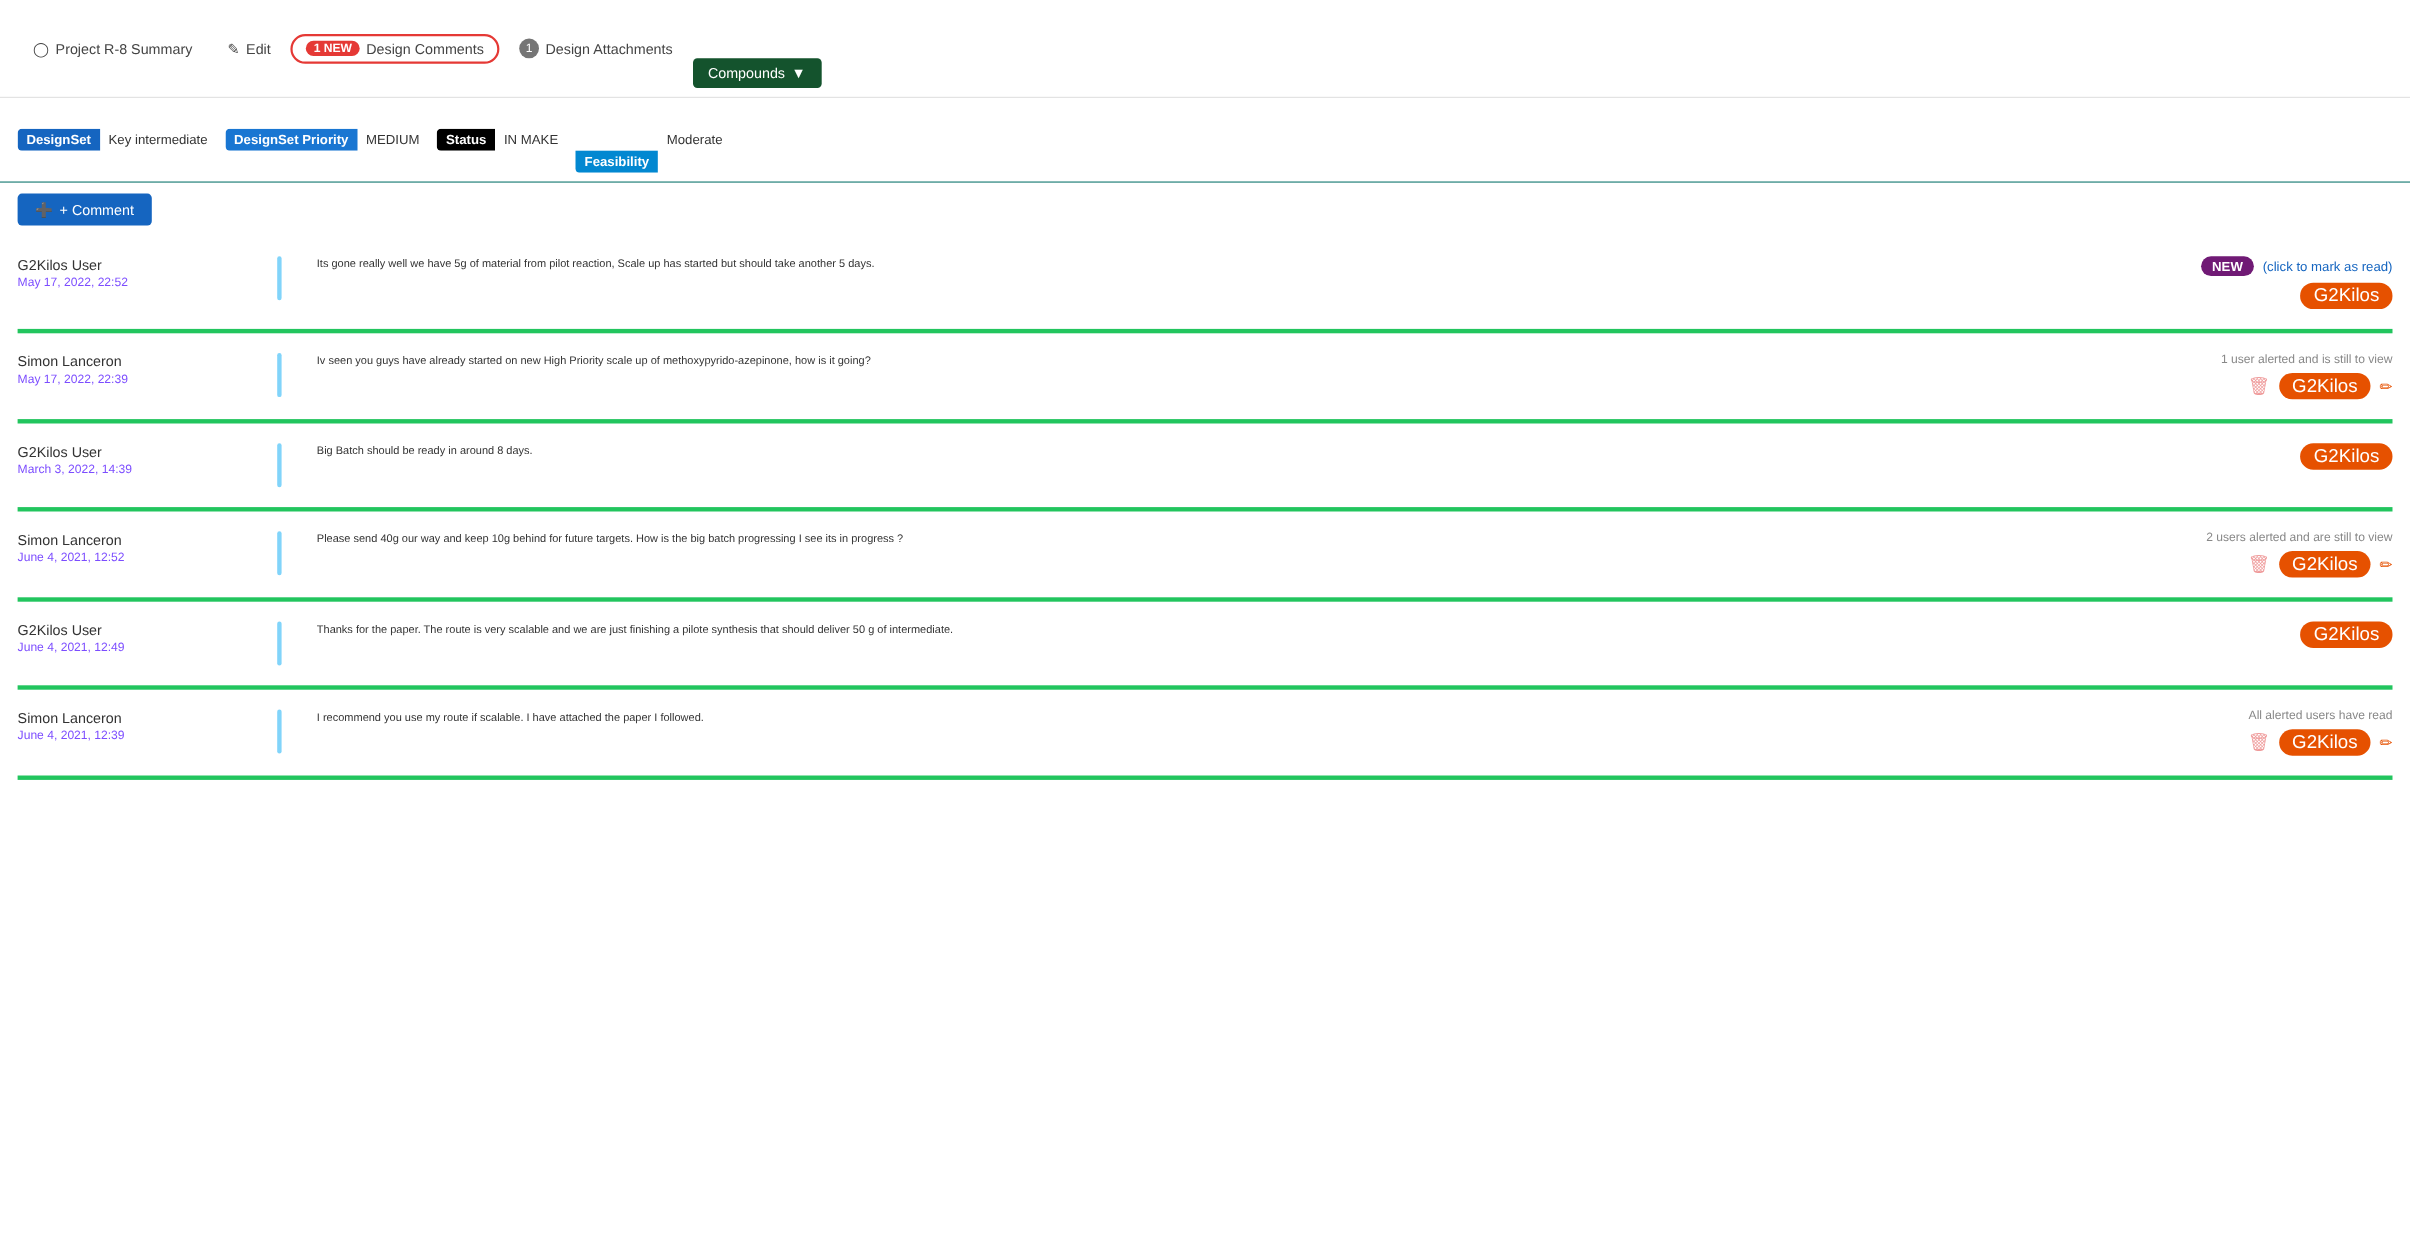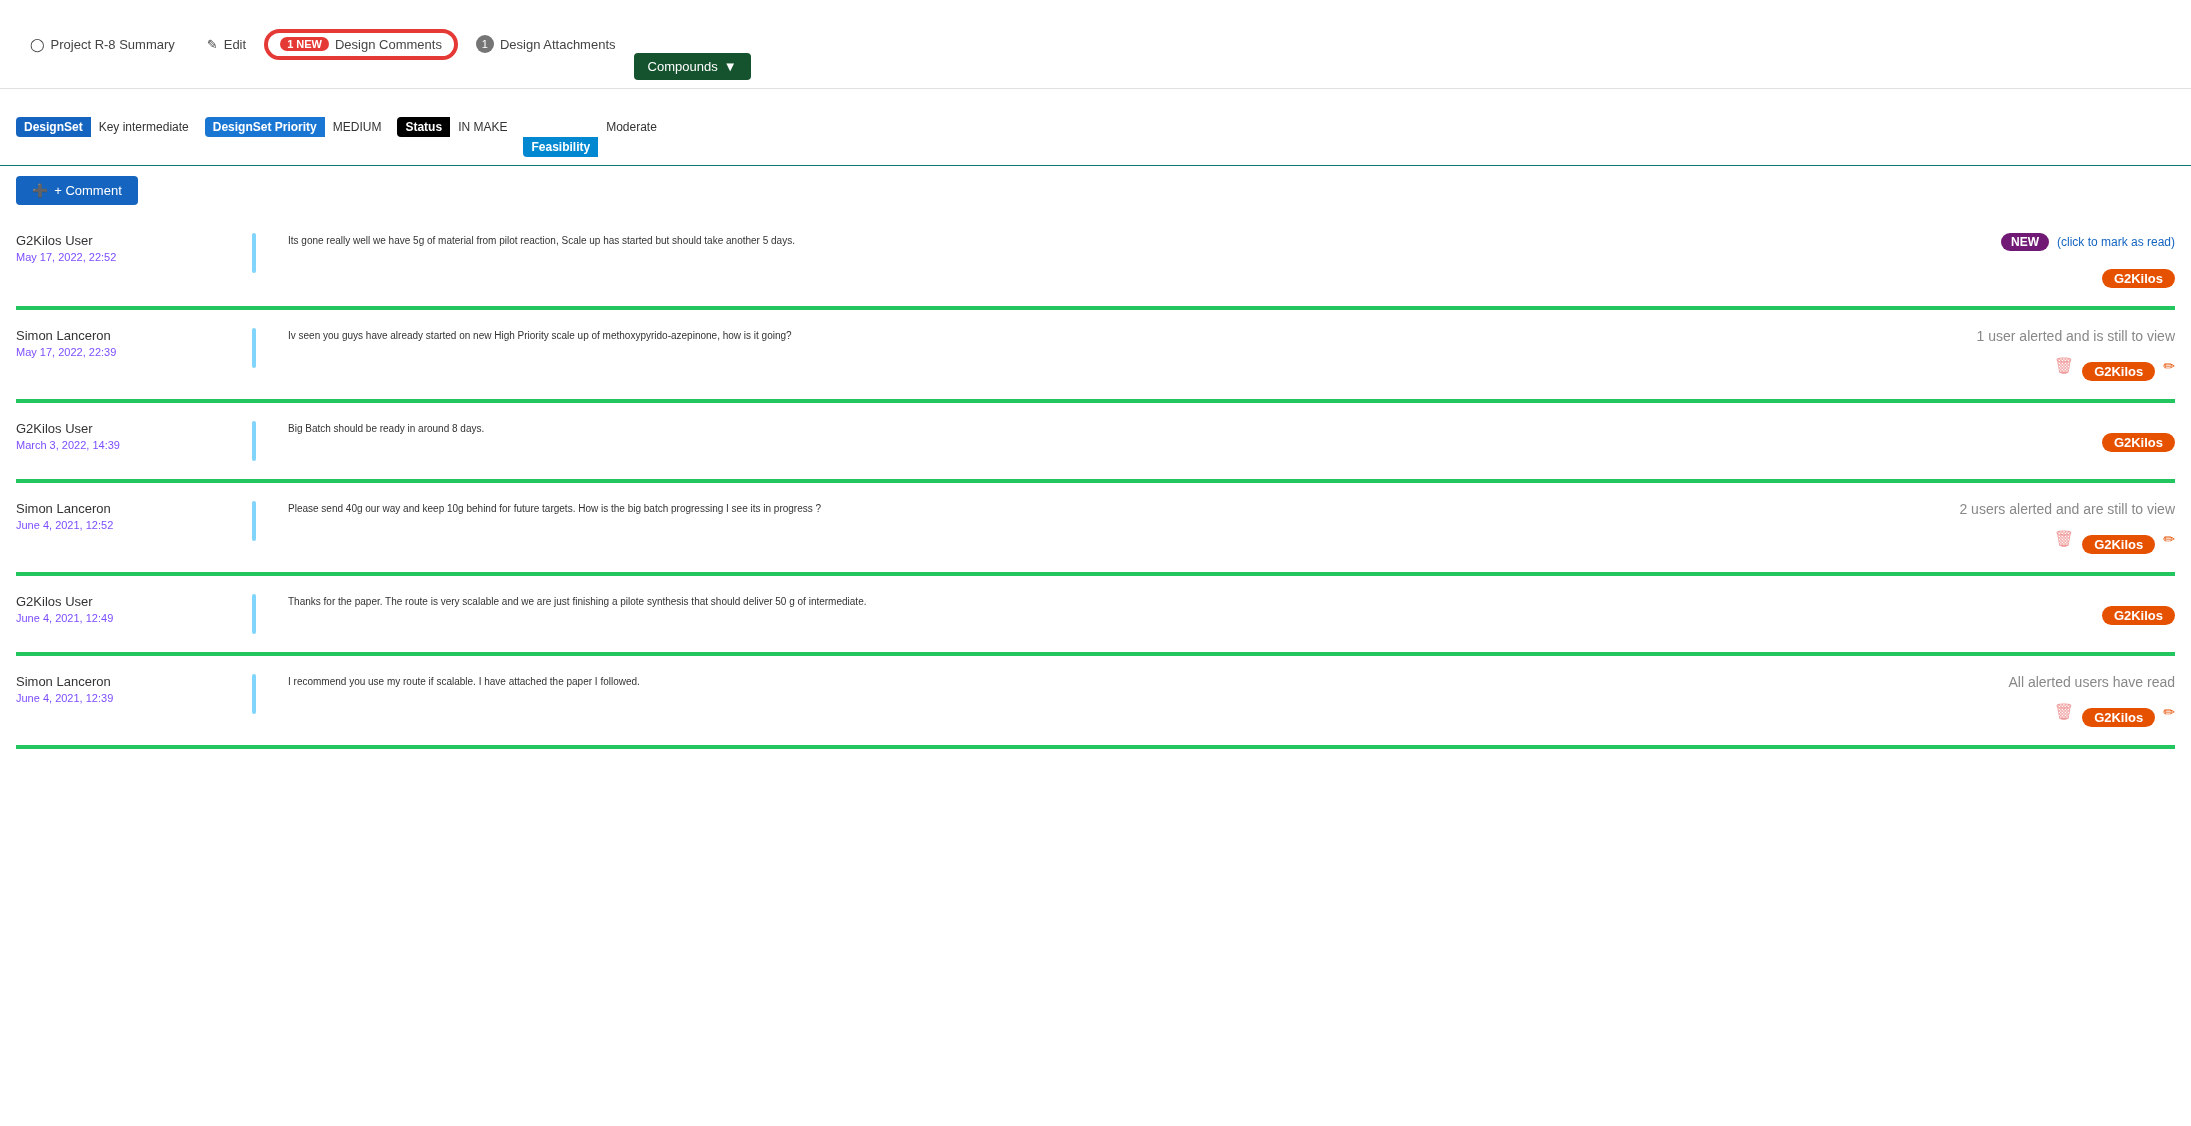--- a/index.html
+++ b/index.html
@@ -17,21 +17,21 @@
       align-items: center;
       padding: 6px 14px;
       border-radius: 4px;
       cursor: pointer;
       font-size: 13px;
       color: #444;
       gap: 6px;
       white-space: nowrap;
     }
     .nav-item.active-tab {
-      border: 4px solid #404040;
+      border: 2px solid #404040;
       border-radius: 20px;
       padding: 4px 12px;
     }
     .new-badge {
       background: #e53935;
       color: #fff;
       border-radius: 12px;
       padding: 1px 7px;
       font-size: 11px;
       font-weight: 600;
@@ -154,40 +154,39 @@
     .action-row {
       display: flex;
       align-items: center;
       gap: 8px;
     }
     .g2kilos-tag {
       background: #e65100;
       color: #fff;
       border-radius: 12px;
       padding: 2px 12px;
-      font-size: 13px;
-      font-weight: 700;
-      margin-top: 12px;
+      font-size: 17px;
+      font-weight: 400;
     }
     .new-tag {
       background: #701a75;
       color: #fff;
       border-radius: 12px;
       padding: 2px 10px;
       font-size: 12px;
       font-weight: 600;
     }
     .mark-read-link {
       color: #1565c0;
       font-size: 12px;
       cursor: pointer;
       text-decoration: none;
     }
     .alert-text {
-      font-size: 14px;
+      font-size: 11px;
       color: #888;
       text-align: right;
     }
     .delete-icon {
       color: #ef9a9a;
       cursor: pointer;
       font-size: 16px;
     }
     .edit-icon {
       color: #e65100;

